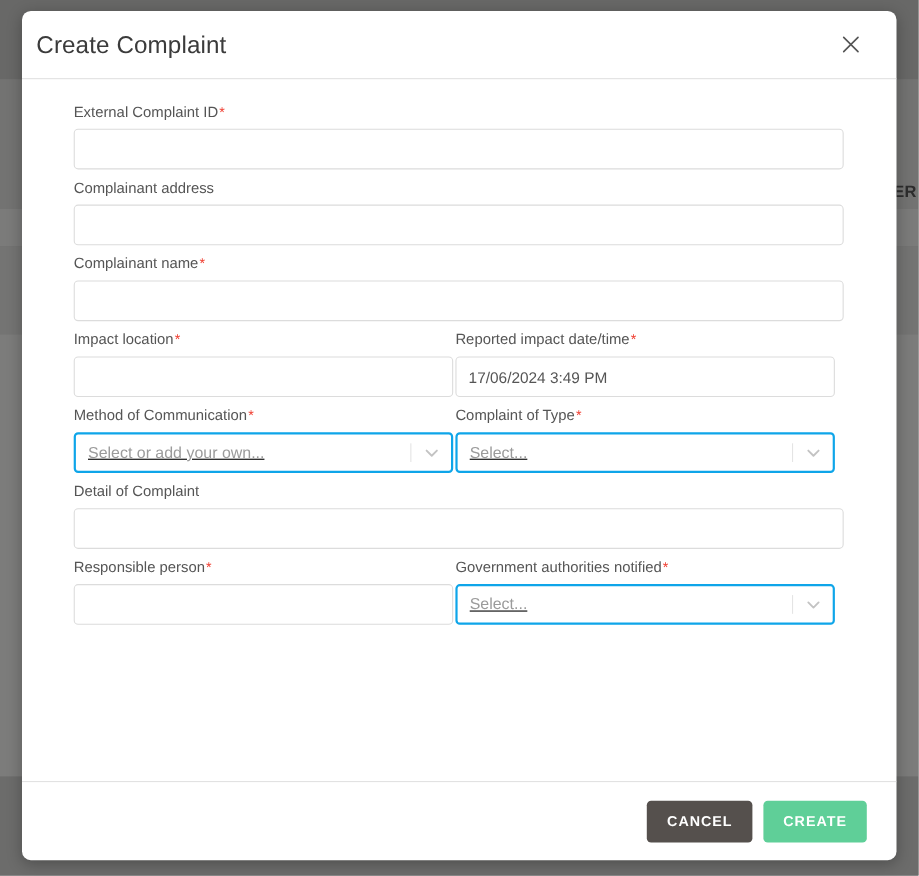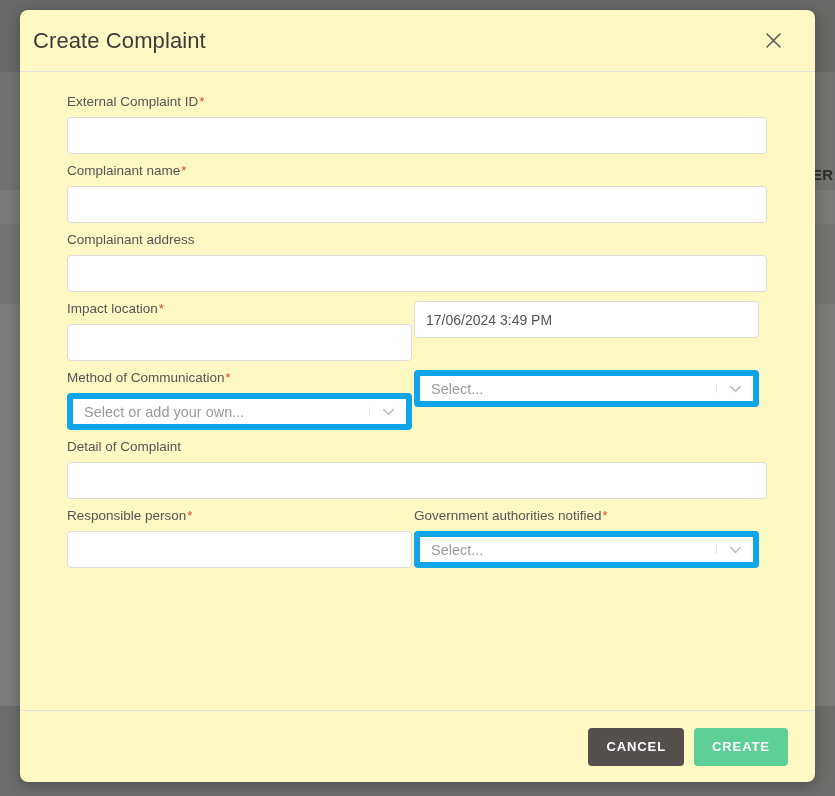--- a/index.html
+++ b/index.html
@@ -45,21 +45,21 @@
     white-space: nowrap;
   }
 
   
   .modal {
     position: absolute;
     left: 20px;
     top: 10px;
     width: 795px;
     height: 772px;
-    background: #fef9c3;
+    background: #ffffff;
     border-radius: 8px;
     box-shadow: 0 3px 14px rgba(0,0,0,0.28);
     display: flex;
     flex-direction: column;
     overflow: hidden;
   }
 
   .modal-header {
     height: 62px;
     flex: 0 0 62px;
@@ -128,26 +128,27 @@
     font-size: 14px;
     color: #555555;
     padding: 0 11px;
     outline: none;
   }
   .text-input::placeholder { color: #b7b7b7; }
 
   .select-box {
     width: 100%;
     height: 37px;
-    border: 6px solid #0ea5e9;
+    border: 2px solid #0ea5e9;
     border-radius: 4px;
     background: #ffffff;
     display: flex;
     align-items: stretch;
     cursor: pointer;
+    text-decoration: underline;
   }
   .select-value {
     flex: 1 1 auto;
     display: flex;
     align-items: center;
     padding: 0 11px;
     font-size: 14.5px;
     color: #9b9b9b;
     white-space: nowrap;
     overflow: hidden;
@@ -221,53 +222,55 @@
   </div>
 
   <div class="modal-body">
 
     <div class="field full">
       <label class="field-label"><span>External Complaint ID</span><span class="req">*</span></label>
       <input class="text-input" type="text" value="" style="">
     </div>
 
     <div class="field full">
+      <label class="field-label"><span>Complainant address</span></label>
+      <input class="text-input" type="text" value="" style="">
+    </div>
+
+    <div class="field full">
       <label class="field-label"><span>Complainant name</span><span class="req">*</span></label>
       <input class="text-input" type="text" value="" style="">
     </div>
 
-    <div class="field full">
-      <label class="field-label"><span>Complainant address</span></label>
-      <input class="text-input" type="text" value="" style="">
-    </div>
-
     <div class="field-row">
       <div class="field half">
         <label class="field-label"><span>Impact location</span><span class="req">*</span></label>
         <input class="text-input" type="text" value="" style="">
       </div>
       <div class="field half">
+        <label class="field-label"><span>Reported impact date/time</span><span class="req">*</span></label>
         <input class="text-input" type="text" value="17/06/2024 3:49 PM" style="">
       </div>
     </div>
 
     <div class="field-row">
       <div class="field half">
         <label class="field-label"><span>Method of Communication</span><span class="req">*</span></label>
         <div class="select-box">
           <span class="select-value">Select or add your own...</span>
           <span class="select-sep"></span>
           <span class="select-arrow">
             <svg width="15" height="15" viewBox="0 0 16 16" fill="none" stroke="currentColor" stroke-width="1.8" stroke-linecap="round" stroke-linejoin="round">
                 <polyline points="3,6 8,11 13,6"></polyline>
               </svg>
           </span>
         </div>
       </div>
       <div class="field half">
+        <label class="field-label"><span>Complaint of Type</span><span class="req">*</span></label>
         <div class="select-box">
           <span class="select-value">Select...</span>
           <span class="select-sep"></span>
           <span class="select-arrow">
             <svg width="15" height="15" viewBox="0 0 16 16" fill="none" stroke="currentColor" stroke-width="1.8" stroke-linecap="round" stroke-linejoin="round">
                 <polyline points="3,6 8,11 13,6"></polyline>
               </svg>
           </span>
         </div>
       </div>

